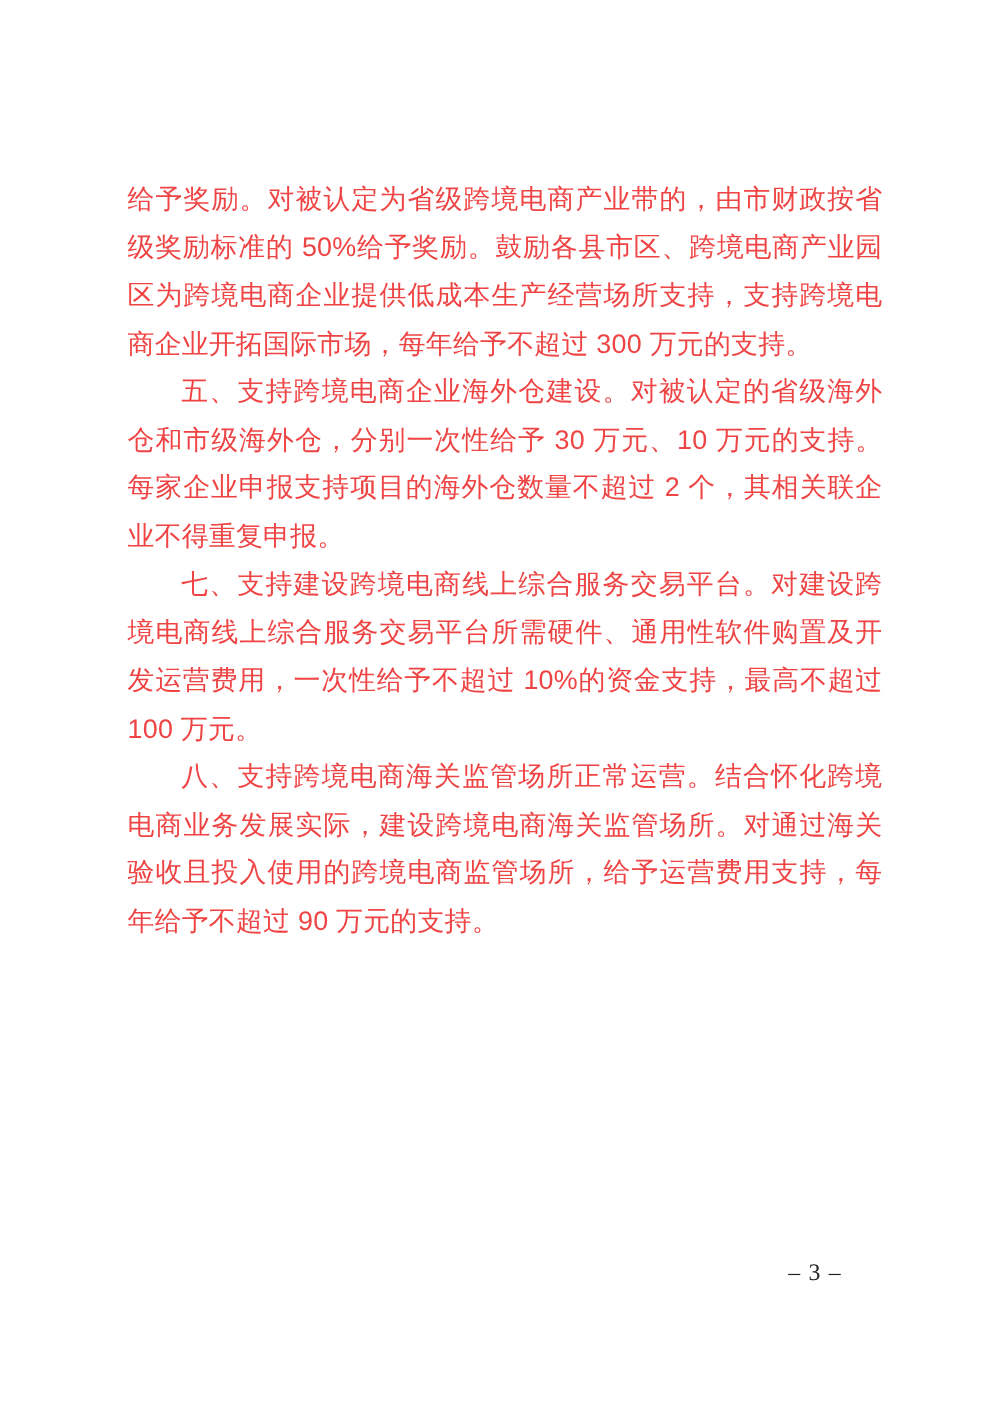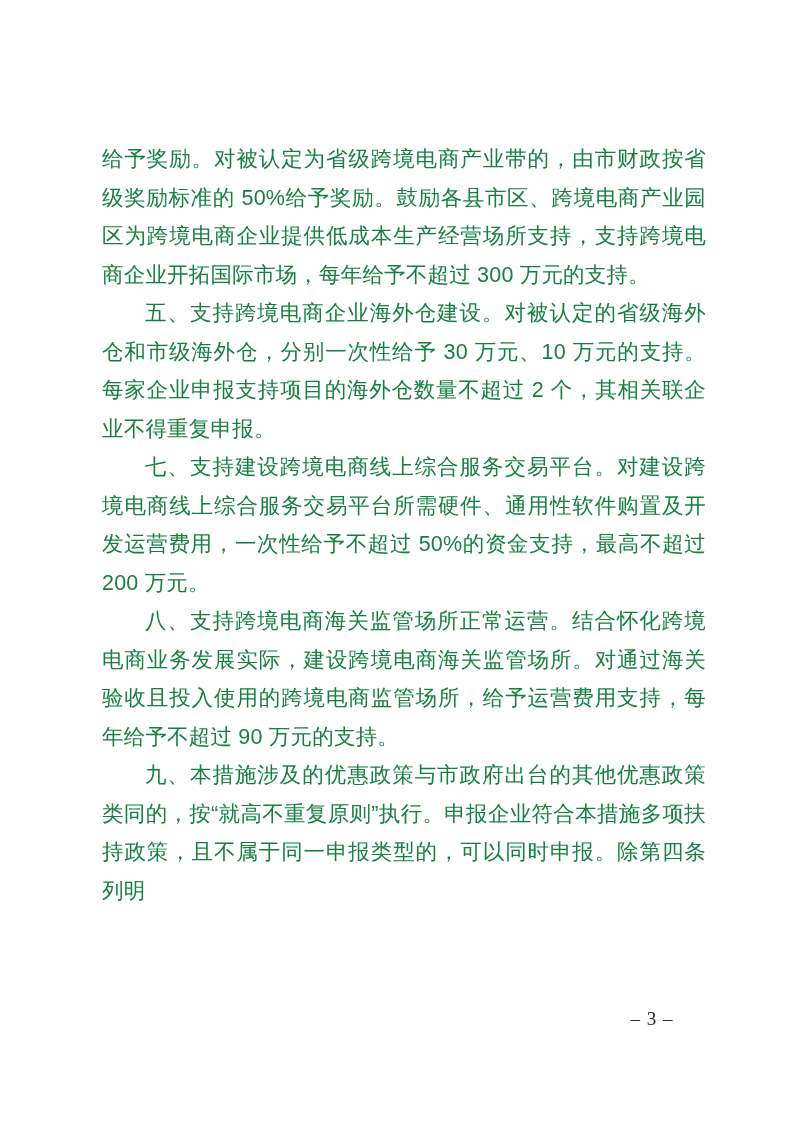--- a/index.html
+++ b/index.html
@@ -20,21 +20,21 @@
   .content {
     position: absolute;
     left: 102px;
     top: 140px;
     width: 604px;
   }
 
   .content p {
     font-size: 21.5px;
     line-height: 38.5px;
-    color: #15803d;
+    color: #ef4444;
     text-align: justify;
     text-justify: inter-ideograph;
     word-break: break-all;
     letter-spacing: 0.2px;
   }
 
   .content p.indent {
     text-indent: 43px;
   }
 
@@ -52,20 +52,19 @@
   }
 </style>
 </head>
 <body>
 
 <div class="page">
 
   <div class="content">
     <p>给予奖励。对被认定为省级跨境电商产业带的，由市财政按省级奖励标准的 50%给予奖励。鼓励各县市区、跨境电商产业园区为跨境电商企业提供低成本生产经营场所支持，支持跨境电商企业开拓国际市场，每年给予不超过 300 万元的支持。</p>
     <p class="indent">五、支持跨境电商企业海外仓建设。对被认定的省级海外仓和市级海外仓，分别一次性给予 30 万元、10 万元的支持。每家企业申报支持项目的海外仓数量不超过 2 个，其相关联企业不得重复申报。</p>
-    <p class="indent">七、支持建设跨境电商线上综合服务交易平台。对建设跨境电商线上综合服务交易平台所需硬件、通用性软件购置及开发运营费用，一次性给予不超过 50%的资金支持，最高不超过 200 万元。</p>
+    <p class="indent">七、支持建设跨境电商线上综合服务交易平台。对建设跨境电商线上综合服务交易平台所需硬件、通用性软件购置及开发运营费用，一次性给予不超过 10%的资金支持，最高不超过 100 万元。</p>
     <p class="indent">八、支持跨境电商海关监管场所正常运营。结合怀化跨境电商业务发展实际，建设跨境电商海关监管场所。对通过海关验收且投入使用的跨境电商监管场所，给予运营费用支持，每年给予不超过 90 万元的支持。</p>
-    <p class="indent">九、本措施涉及的优惠政策与市政府出台的其他优惠政策类同的，按“就高不重复原则”执行。申报企业符合本措施多项扶持政策，且不属于同一申报类型的，可以同时申报。除第四条列明</p>
   </div>
 
   <div class="page-number">– 3 –</div>
 
 </div>
 
 </body></html>

